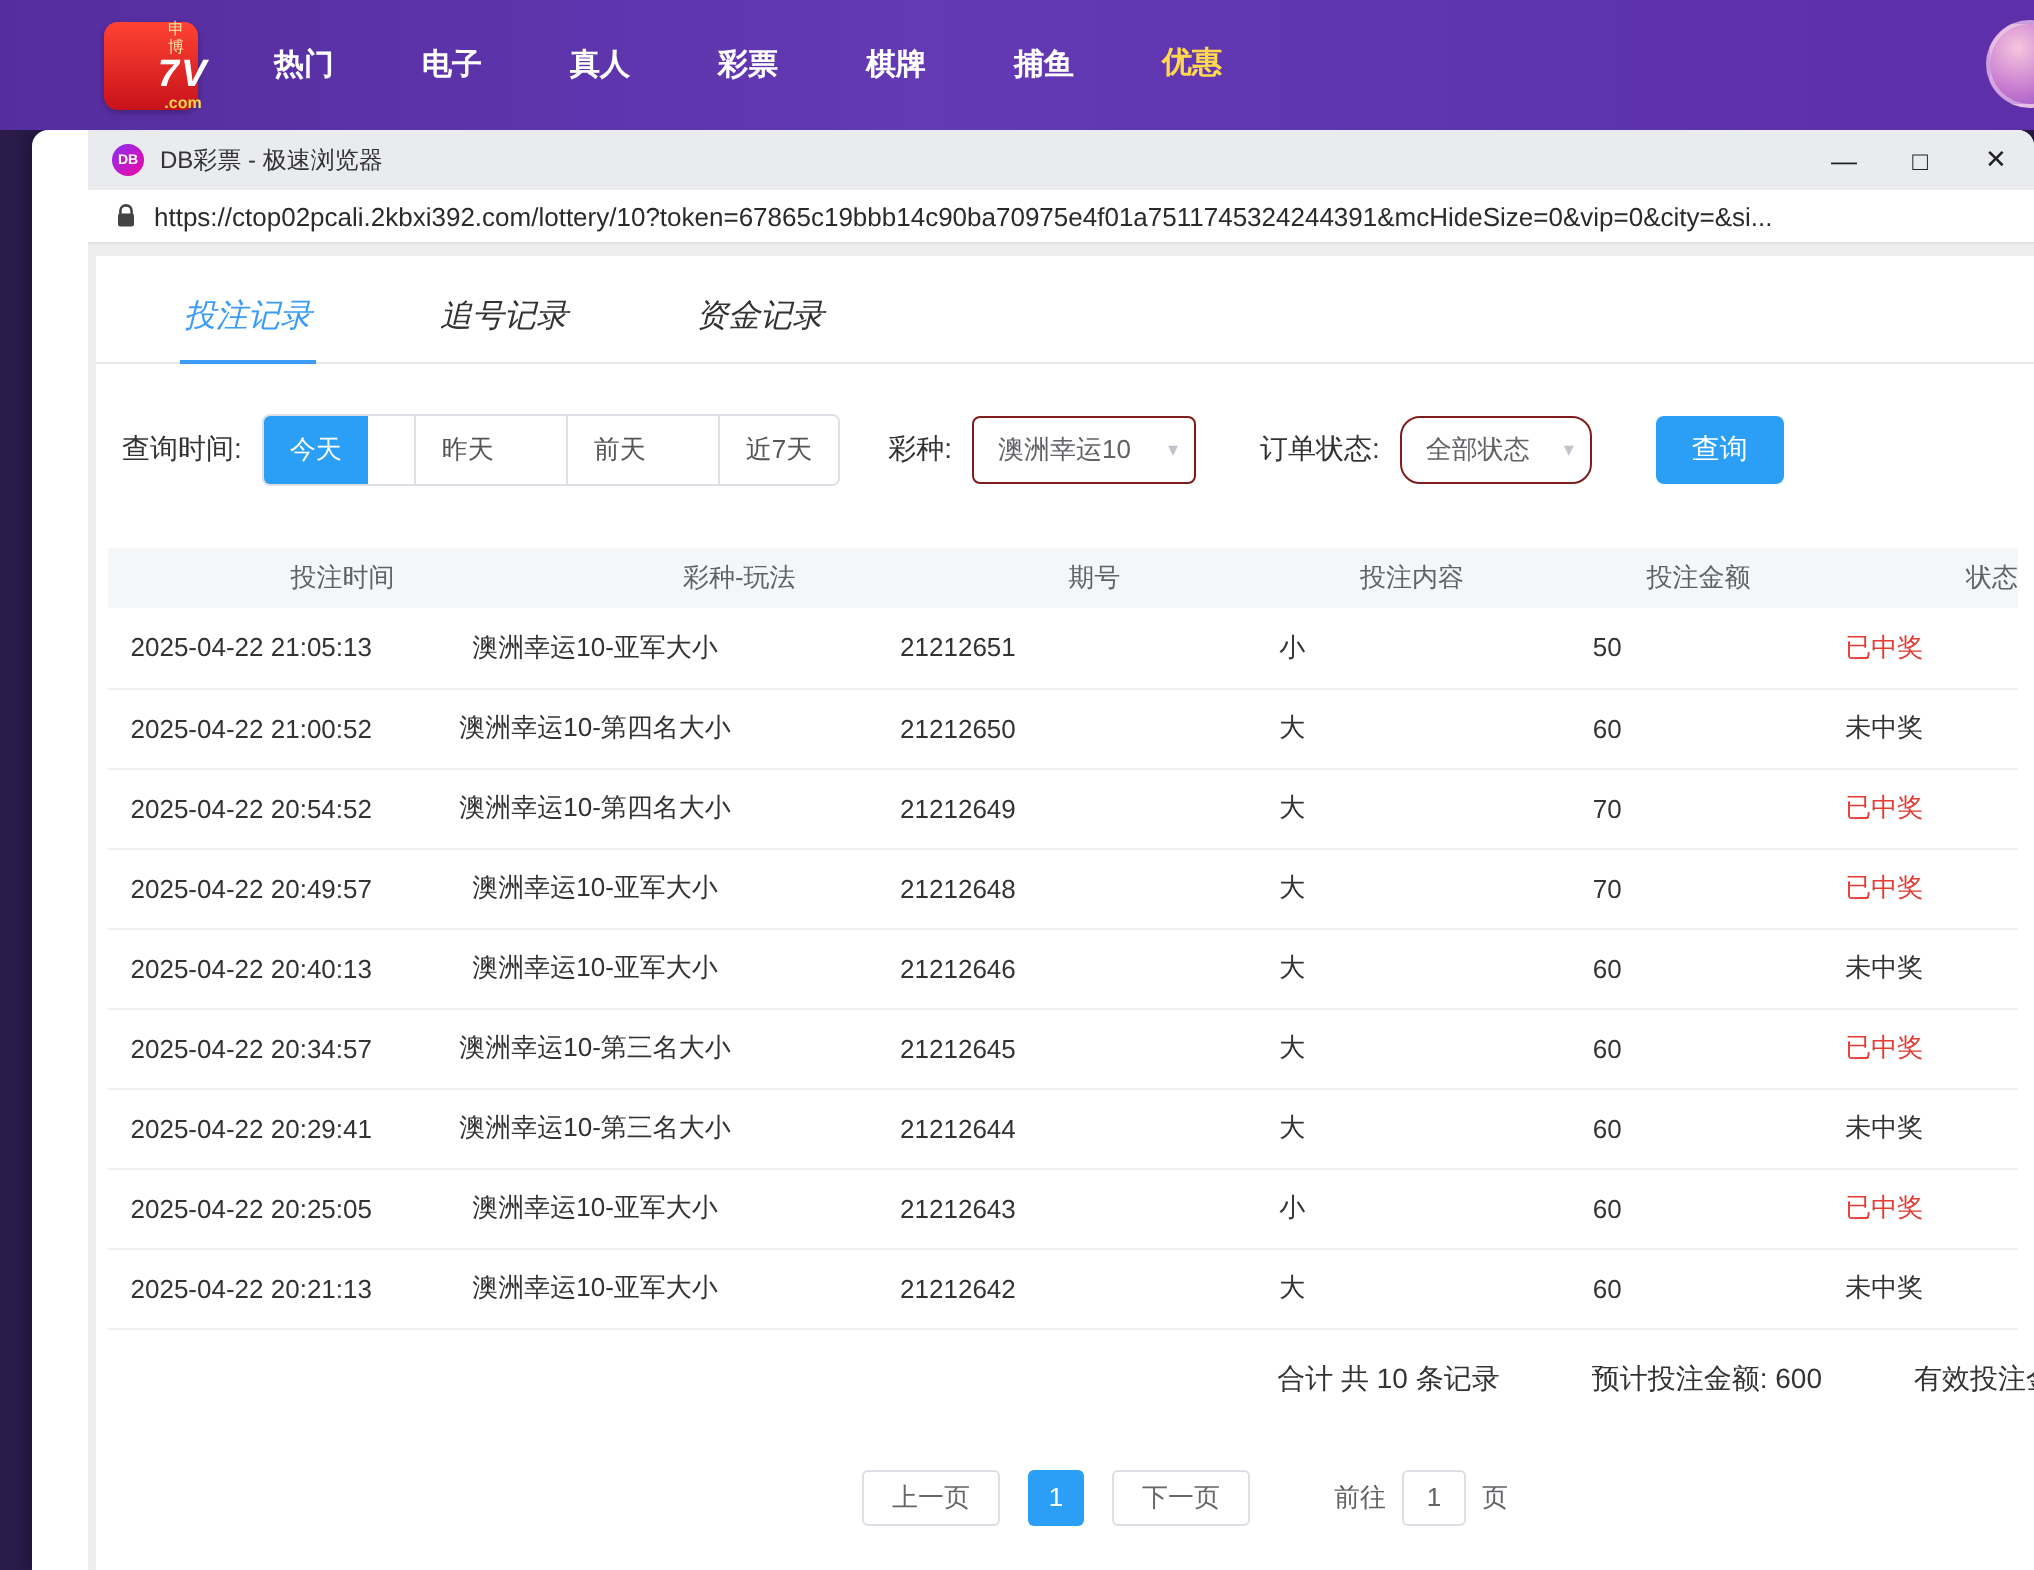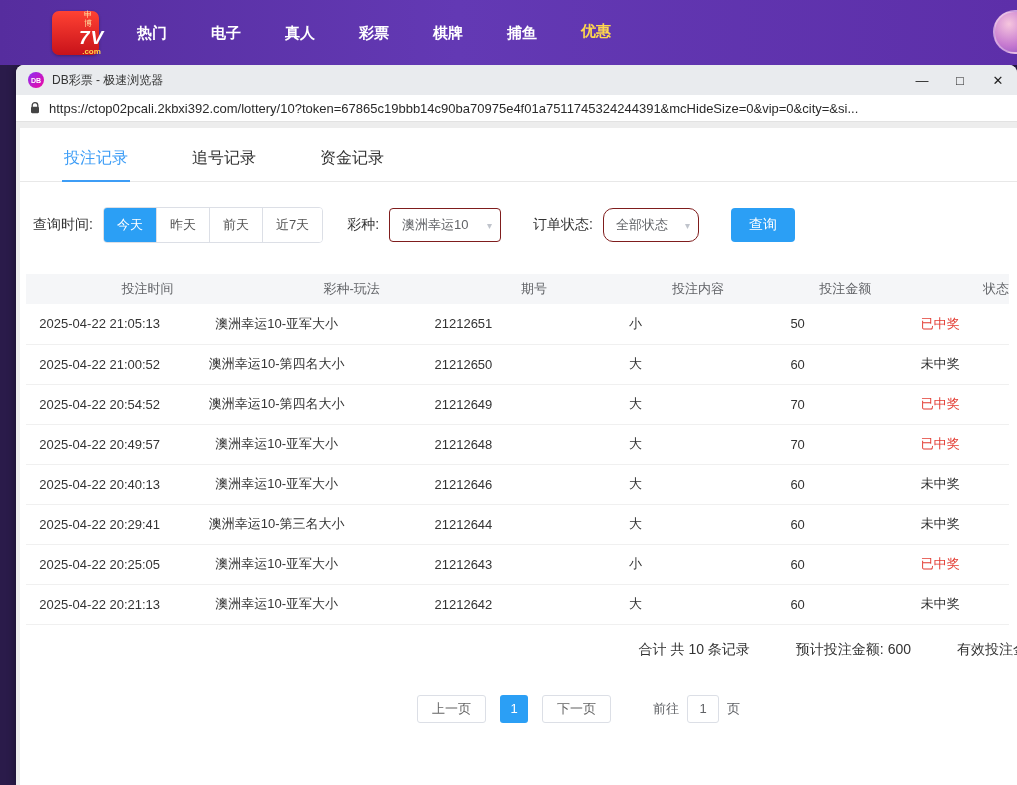--- a/index.html
+++ b/index.html
@@ -20,49 +20,49 @@
   .nav-items { display:flex; margin-left:16px; }
   .nav-item { color:#ffffff; font-size:15px; font-weight:bold; padding:0 22px; line-height:65px; cursor:pointer; white-space:nowrap; }
   .nav-item.active { color:#ffd84d;font-family:Liberation Mono, monospace; }
   .avatar { position:absolute; right:-20px; top:10px; width:44px; height:44px; border-radius:50%;
     background:radial-gradient(circle at 35% 30%, #f6c6de 0%, #c77bd0 55%, #8a4bbf 100%);
     border:2px solid rgba(255,255,255,.35); cursor:pointer; }
 
   
   .window { position:absolute; top:65px; left:16px; right:0; bottom:0;
     display:flex; flex-direction:column; background:#fff;
-    border-radius:8px 8px 0 0; box-shadow:0 0 10px rgba(0,0,0,.45); overflow:hidden; }
+    border-radius:8px 8px 0 0; box-shadow:0 0 10px rgba(0,0,0,.45); overflow:hidden;padding-left:28px; }
   .titlebar { height:30px; background:#e9ebee; display:flex; align-items:center; padding:0 0 0 12px; flex-shrink:0; }
   .title-icon { width:16px; height:16px; border-radius:50%;
     background:linear-gradient(135deg,#8a2ff7,#f1079f); color:#fff; font-size:7px; font-weight:bold;
     display:flex; align-items:center; justify-content:center; margin-right:8px; flex-shrink:0; }
   .title-text { font-size:12px; color:#333; }
   .win-controls { margin-left:auto; display:flex; height:30px; }
   .win-btn { width:38px; height:30px; display:flex; align-items:center; justify-content:center;
     font-size:13px; color:#222; cursor:pointer; }
 
   .urlbar { height:27px; background:#ffffff; border-bottom:1px solid #e2e2e2;
     display:flex; align-items:center; padding:0 14px; flex-shrink:0; cursor:text; }
   .lock-icon { margin-right:9px; display:flex; align-items:center; }
   .url-text { font-size:13px; color:#2a2a2a; white-space:nowrap; overflow:hidden; }
 
   
   .content { flex:1; background:#ededed; padding:6px 0 0 4px; overflow:hidden; }
   .card { background:#fff; height:100%; overflow:hidden; position:relative; }
 
   .tabs { display:flex; border-bottom:1px solid #e8e8e8; padding-left:44px; }
-  .tab { font-size:16px; color:#333; padding:20px 0 12px; margin-right:64px; cursor:pointer; position:relative; white-space:nowrap; }
+  .tab { font-size:16px; color:#333; padding:20px 0 12px; margin-right:64px; cursor:pointer; position:relative; white-space:nowrap;font-style:italic; }
   .tab.active { color:#3d9df6; }
   .tab.active::after { content:""; position:absolute; left:-2px; right:-2px; bottom:-1px; height:2px; background:#3d9df6; }
 
   .filters { display:flex; align-items:center; padding:25px 0 0 13px; }
   .filter-label { font-size:14px; color:#333; margin-right:10px; white-space:nowrap; }
   .filter-label.lottery { margin-left:24px; }
   .filter-label.status { margin-left:32px; }
-  .chip-group { display:flex; border:1px solid #dcdfe6; border-radius:4px; overflow:hidden; }
+  .chip-group { display:flex; border:1px solid #dcdfe6; border-radius:4px; overflow:hidden;gap:23px; }
   .chip { font-size:13px; color:#555; background:#fff; padding:0 13px; height:34px; line-height:34px;
     border-left:1px solid #dcdfe6; cursor:pointer; white-space:nowrap; }
   .chip:first-child { border-left:none; }
   .chip.active { background:#2b9ff5; color:#fff; }
   .select { display:flex; align-items:center; justify-content:space-between; border:1px solid #7f1d1d;
     border-radius:4px; height:34px; padding:0 8px 0 12px; font-size:13px; color:#606266; background:#fff; cursor:pointer; }
   .select-lottery { width:112px; }
   .select-status { width:96px;border-radius:10px; }
   .select .chev { color:#c0c4cc; font-size:10px; margin-left:6px; }
   .btn-query { margin-left:32px; background:#2b9ff5; color:#fff; font-size:14px; border:none;
@@ -205,20 +205,28 @@
             </tr>
             <tr>
               <td>2025-04-22 20:40:13</td>
               <td>澳洲幸运10-亚军大小</td>
               <td>21212646</td>
               <td>大</td>
               <td>60</td>
               <td>未中奖</td>
             </tr>
             <tr>
+              <td>2025-04-22 20:34:57</td>
+              <td>澳洲幸运10-第三名大小</td>
+              <td>21212645</td>
+              <td>大</td>
+              <td>60</td>
+              <td class="status-won">已中奖</td>
+            </tr>
+            <tr>
               <td>2025-04-22 20:29:41</td>
               <td>澳洲幸运10-第三名大小</td>
               <td>21212644</td>
               <td>大</td>
               <td>60</td>
               <td>未中奖</td>
             </tr>
             <tr>
               <td>2025-04-22 20:25:05</td>
               <td>澳洲幸运10-亚军大小</td>

